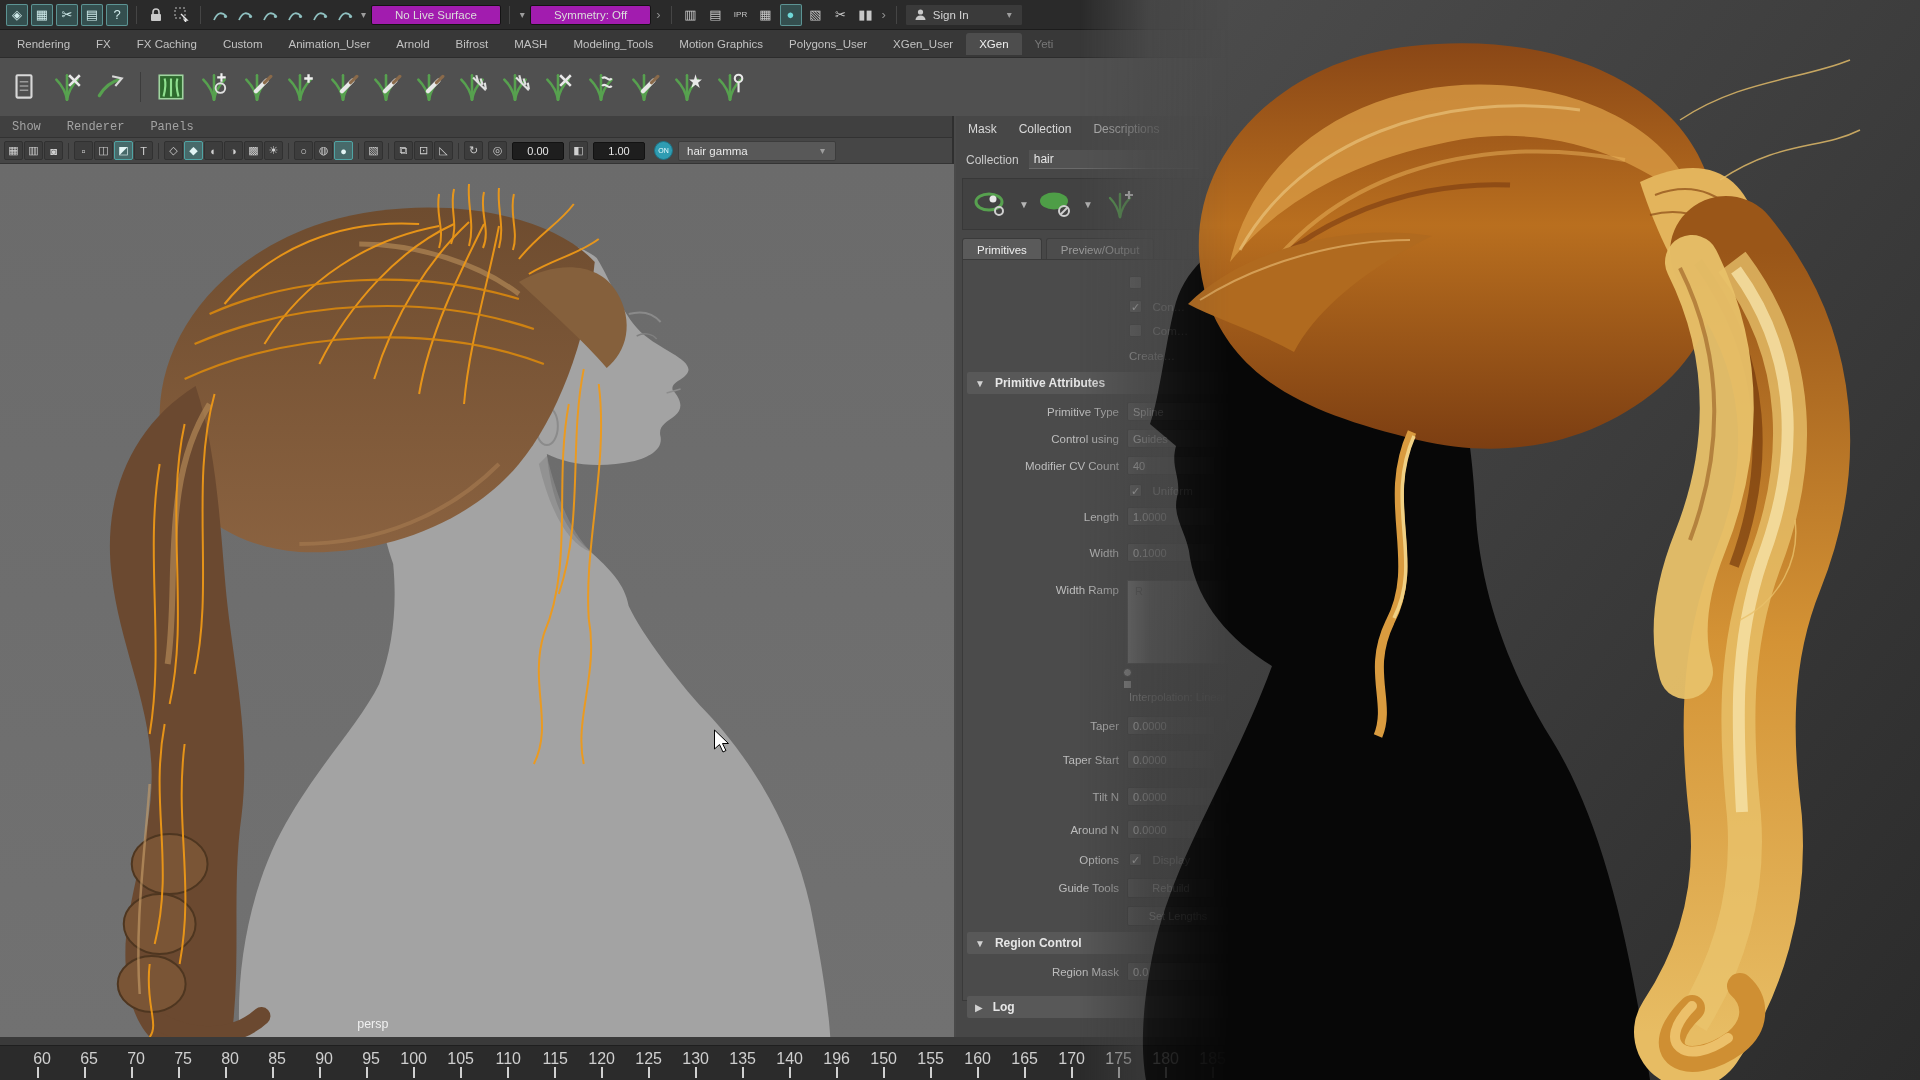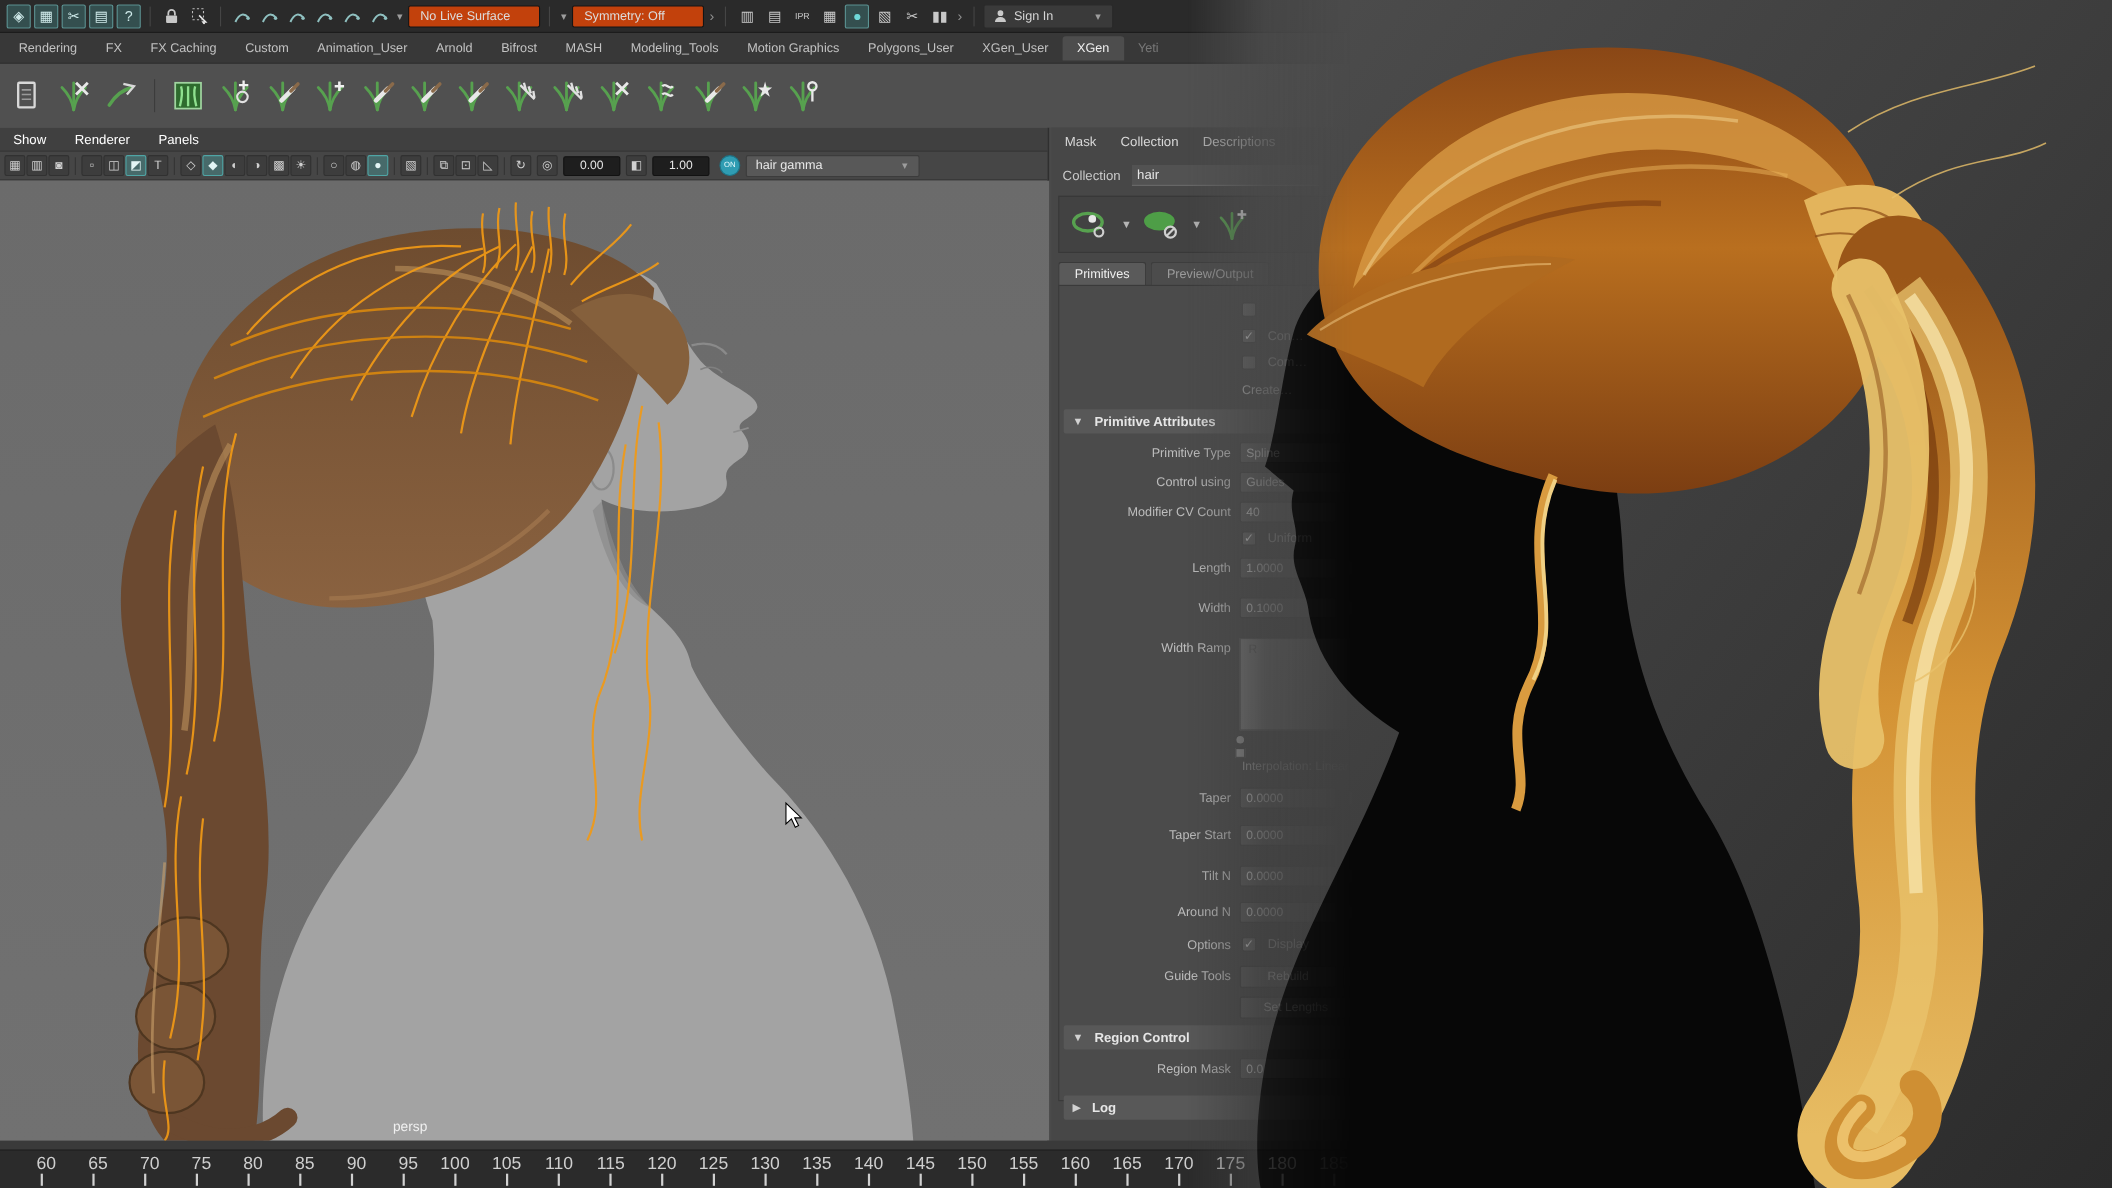--- a/index.html
+++ b/index.html
@@ -8,22 +8,22 @@
 
   
   #status-bar{position:absolute;left:0;top:0;width:1920px;height:30px;background:#2a2a2a;
     border-bottom:1px solid #1c1c1c;display:flex;align-items:center;padding-left:6px;gap:3px;}
   .sbtn{width:22px;height:22px;display:flex;align-items:center;justify-content:center;
     color:#c8c8c8;font-size:13px;flex:0 0 auto;border-radius:2px;}
   .sbtn.teal{background:rgba(77,165,165,.30);border:1px solid rgba(125,205,205,.55);color:#cfeaea;}
   .vsep{width:1px;height:18px;background:#454545;margin:0 5px;flex:0 0 auto;}
   .chev{color:#8f8f8f;font-size:13px;margin:0 2px;}
   .caret-only{color:#9d9d9d;font-size:10px;margin:0 2px;}
-  .sfield{height:20px;background:#c2410c;border:1px solid #141414;border-radius:2px;color:#dcdcdc;
-    font-size:11.5px;display:flex;align-items:center;padding:0 10px;min-width:120px;}
+  .sfield{height:20px;background:#a21caf;border:1px solid #141414;border-radius:2px;color:#dcdcdc;
+    font-size:11.5px;display:flex;align-items:center;padding:0 23px;min-width:120px;}
   #sb-left,#sb-snap,#sb-render{display:flex;align-items:center;gap:3px;}
   #sign-in{height:22px;background:#3a3a3a;border:1px solid #2a2a2a;border-radius:2px;color:#d5d5d5;
     font-size:11.5px;display:flex;align-items:center;gap:6px;padding:0 8px;min-width:118px;}
   #sign-in .caret-only{margin-left:auto;}
 
   
   #shelf-tabs{position:absolute;left:0;top:30px;width:1920px;height:28px;background:#383838;
     border-bottom:1px solid #2c2c2c;display:flex;align-items:center;padding-left:4px;}
   .stab{padding:5px 13px;font-size:11.5px;color:#c2c2c2;border-radius:3px 3px 0 0;}
   .stab.active{background:#4d4d4d;color:#f0f0f0;}
@@ -32,21 +32,21 @@
   
   #shelf-icons{position:absolute;left:0;top:58px;width:1920px;height:58px;background:#505050;
     display:flex;align-items:center;padding-left:6px;gap:7px;}
   .shelf-icon{width:36px;height:36px;display:flex;align-items:center;justify-content:center;}
   .shelf-sep{width:1px;height:30px;background:#3c3c3c;margin:0 5px;}
 
   
   #viewport{position:absolute;left:0;top:116px;width:954px;height:921px;background:#6d6d6d;border-right:2px solid #2f2f2f;}
   #vp-menubar{position:absolute;left:0;top:0;width:100%;height:22px;background:#404040;
     border-bottom:1px solid #323232;display:flex;align-items:center;gap:26px;padding-left:12px;}
-  #vp-menubar span{font-size:12px;color:#ffffff;}
+  #vp-menubar span{font-size:12px;color:#a3a3a3;font-family:Liberation Mono, monospace;}
   #vp-toolbar{position:absolute;left:0;top:22px;width:100%;height:26px;background:#464646;
     border-bottom:1px solid #343434;display:flex;align-items:center;padding-left:4px;gap:1px;}
   .vbtn{width:19px;height:19px;display:flex;align-items:center;justify-content:center;font-size:11px;
     color:#d0d0d0;background:#3d3d3d;border:1px solid #313131;border-radius:2px;}
   .vbtn.teal{background:rgba(72,160,160,.40);border-color:#4fa5a5;color:#e2f4f4;}
   .vbsep{width:1px;height:16px;background:#333;margin:0 4px;}
   .vfld{width:52px;height:18px;background:#1e1e1e;border:1px solid #121212;border-radius:2px;color:#e6e6e6;
     font-size:11px;display:flex;align-items:center;justify-content:center;margin:0 4px;}
   #on-badge{width:19px;height:19px;border-radius:50%;background:#2f9cb2;color:#eafcff;font-size:7px;
     display:flex;align-items:center;justify-content:center;border:1px solid #1d7487;margin:0 4px;}
@@ -721,21 +721,21 @@
         <div class="tl-lab" style="left: 587px;">120</div>
         <div class="tl-tick" style="left: 601px;"></div>
         <div class="tl-lab" style="left: 634px;">125</div>
         <div class="tl-tick" style="left: 648px;"></div>
         <div class="tl-lab" style="left: 681px;">130</div>
         <div class="tl-tick" style="left: 695px;"></div>
         <div class="tl-lab" style="left: 728px;">135</div>
         <div class="tl-tick" style="left: 742px;"></div>
         <div class="tl-lab" style="left: 775px;">140</div>
         <div class="tl-tick" style="left: 789px;"></div>
-        <div class="tl-lab" style="left: 822px;">145</div>
+        <div class="tl-lab" style="left: 822px;">196</div>
         <div class="tl-tick" style="left: 836px;"></div>
         <div class="tl-lab" style="left: 869px;">150</div>
         <div class="tl-tick" style="left: 883px;"></div>
         <div class="tl-lab" style="left: 916px;">155</div>
         <div class="tl-tick" style="left: 930px;"></div>
         <div class="tl-lab" style="left: 963px;">160</div>
         <div class="tl-tick" style="left: 977px;"></div>
         <div class="tl-lab" style="left: 1010px;">165</div>
         <div class="tl-tick" style="left: 1024px;"></div>
         <div class="tl-lab" style="left: 1057px;">170</div>

